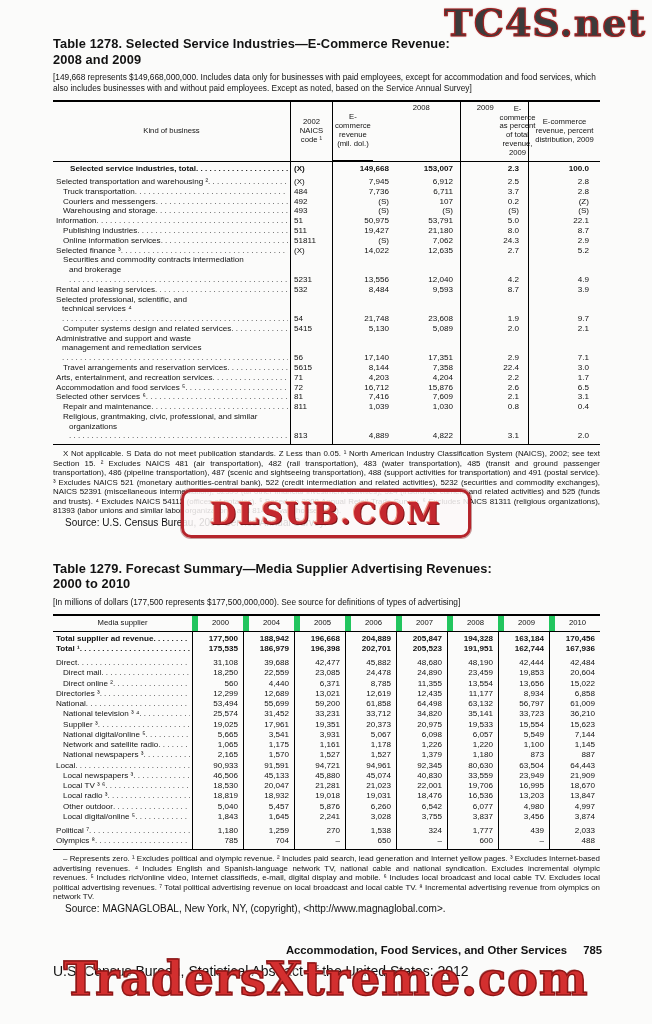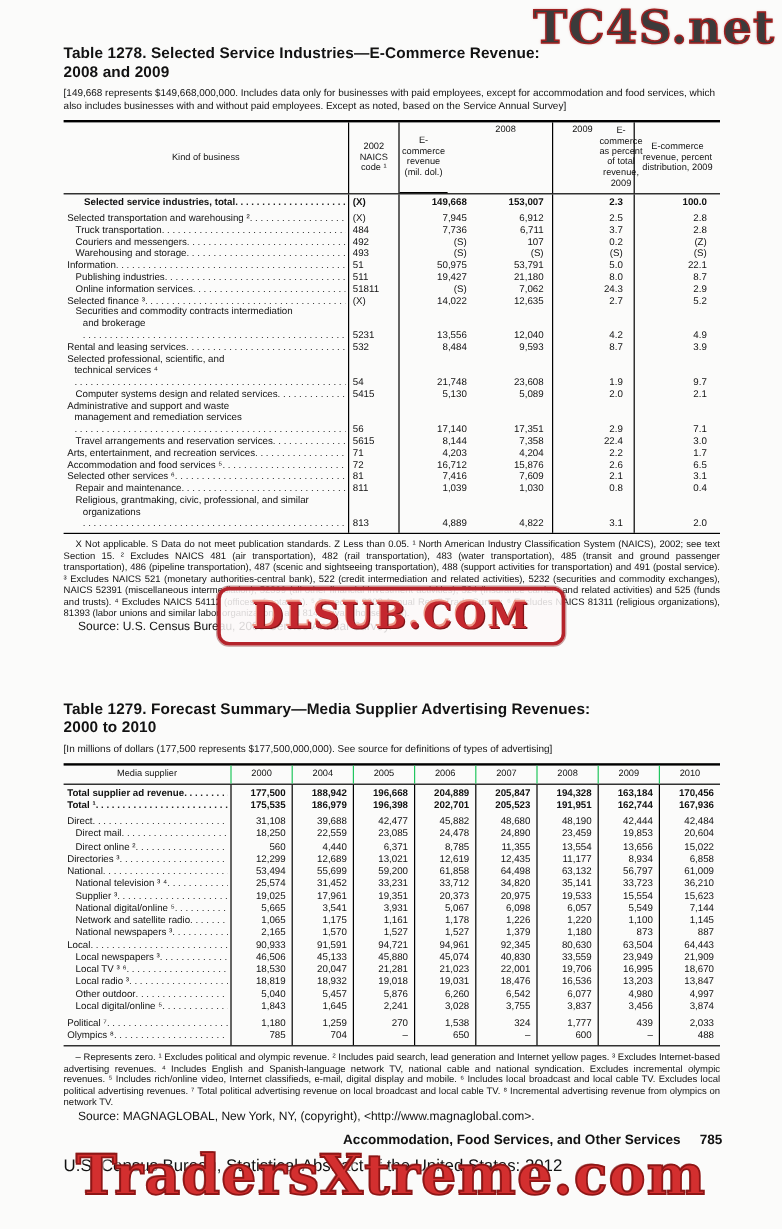--- a/index.html
+++ b/index.html
@@ -46,26 +46,26 @@
   .last.cont { padding-left:6px;flex-direction:column; }
   .dots { flex:1; overflow:hidden; color:#222; }
   .dots::before { content:". . . . . . . . . . . . . . . . . . . . . . . . . . . . . . . . . . . . . . . . . . . . . . . . . . . . . . . . . . . ."; }
 
   .c-naics { width:42px; padding-left:4px; }
   .c-v08, .c-v09 { width:64px; text-align:right; padding-right:7px; }
   .c-pcol { width:68px; text-align:right; padding-right:9px; }
   .c-dcol { width:72px; text-align:right; padding-right:11px; }
   .c-yr { width:51px; text-align:right; padding-right:5px; }
   .w-media { width:139px; }
-  .yr79 { width:51px; border-left:1px solid #22c55e; }
+  .yr79 { width:51px; border-left:6px solid #22c55e; }
 
   .fnote { font-size:7.9px; line-height:1.2; margin-top:4px; text-align:justify; text-indent:10px; }
   .src { font-size:10px; line-height:1.2; padding-left:12px; margin-top:1px; }
 
-  .sec2 { margin-top:54px; }
+  .sec2 { margin-top:32px; }
 
   .footer-head { position:absolute; top:944px; right:50px; font-weight:700; font-size:11.3px; }
   .footer-head .pgnum { margin-left:16px; }
   .footer-src { position:absolute; top:963px; left:53px; font-size:14px; }
 
   .wm-top {
     position:absolute; top:0; right:6px;
     font-family:"DejaVu Serif", serif; font-weight:700; font-size:38px; letter-spacing:1px;
     color:#3b3b3b; -webkit-text-stroke:1.2px #a02020;
     text-shadow:0 0 2px rgba(160,30,30,.7);

